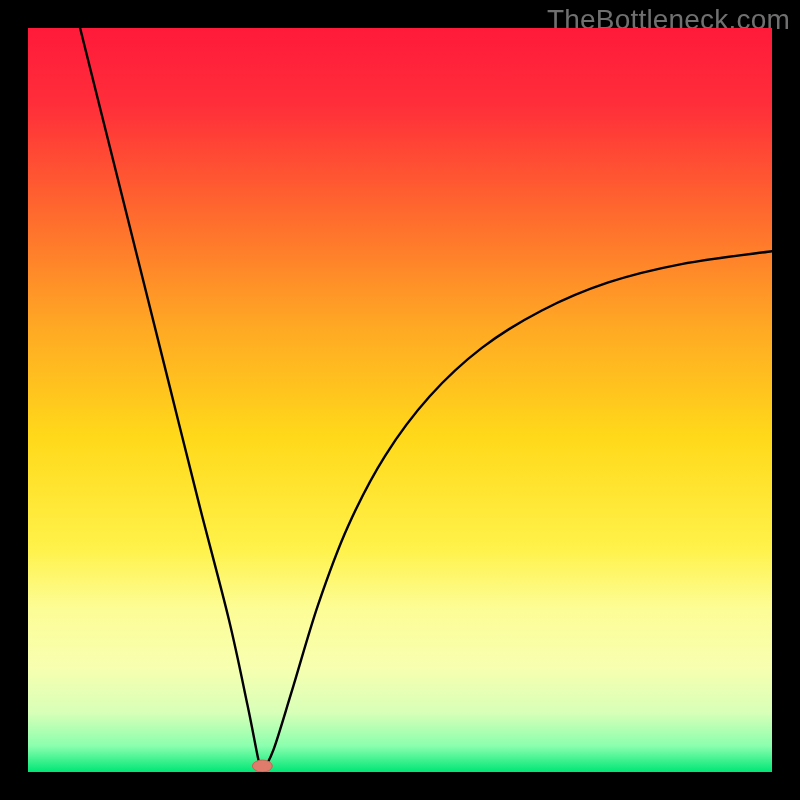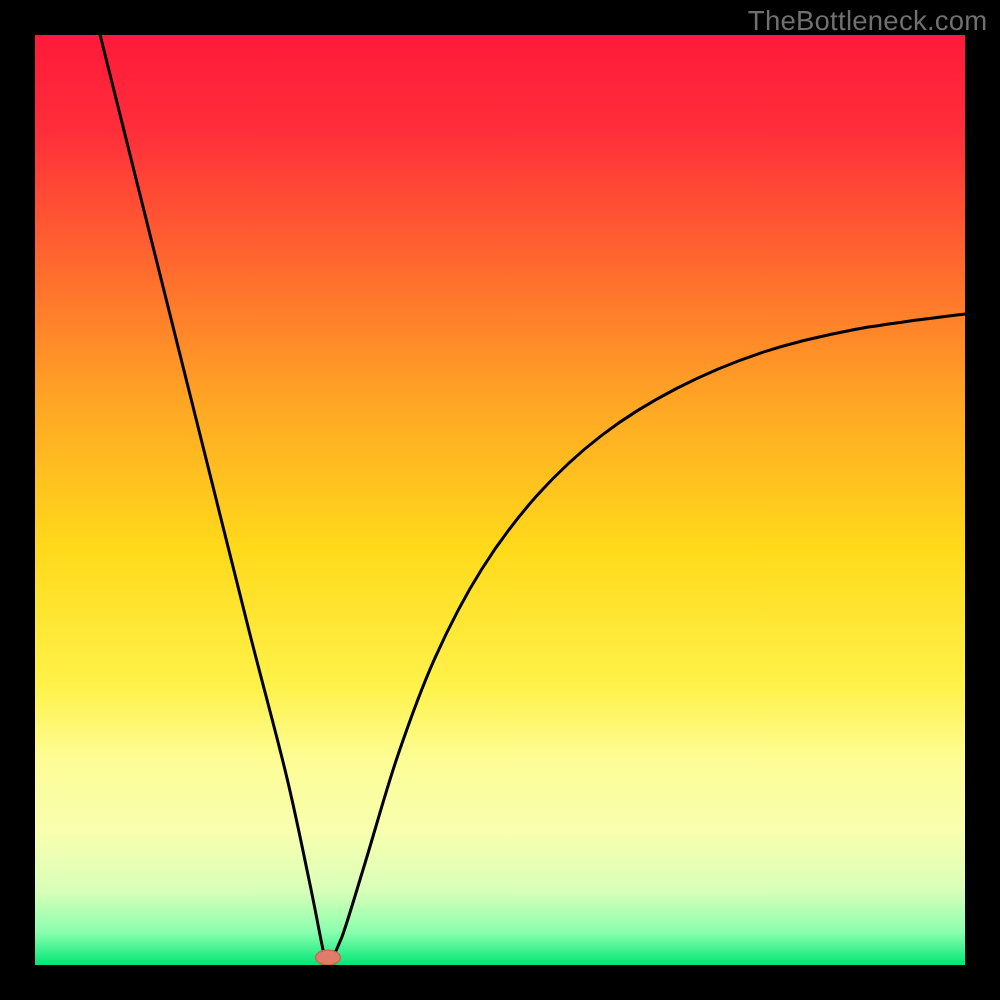--- a/index.html
+++ b/index.html
@@ -24,21 +24,21 @@
     left: 0;
     top: 0;
     width: 744px;
     height: 744px;
   }
   .watermark {
     position: absolute;
     top: 4px;
     right: 10px;
     color: #707070;
-    font-size: 22px;
+    font-size: 28px;
     font-weight: 500;
     letter-spacing: 0.2px;
     user-select: none;
   }
   svg { display: block; }
 </style>
 </head>
 <body>
 
 <div class="watermark">TheBottleneck.com</div>

